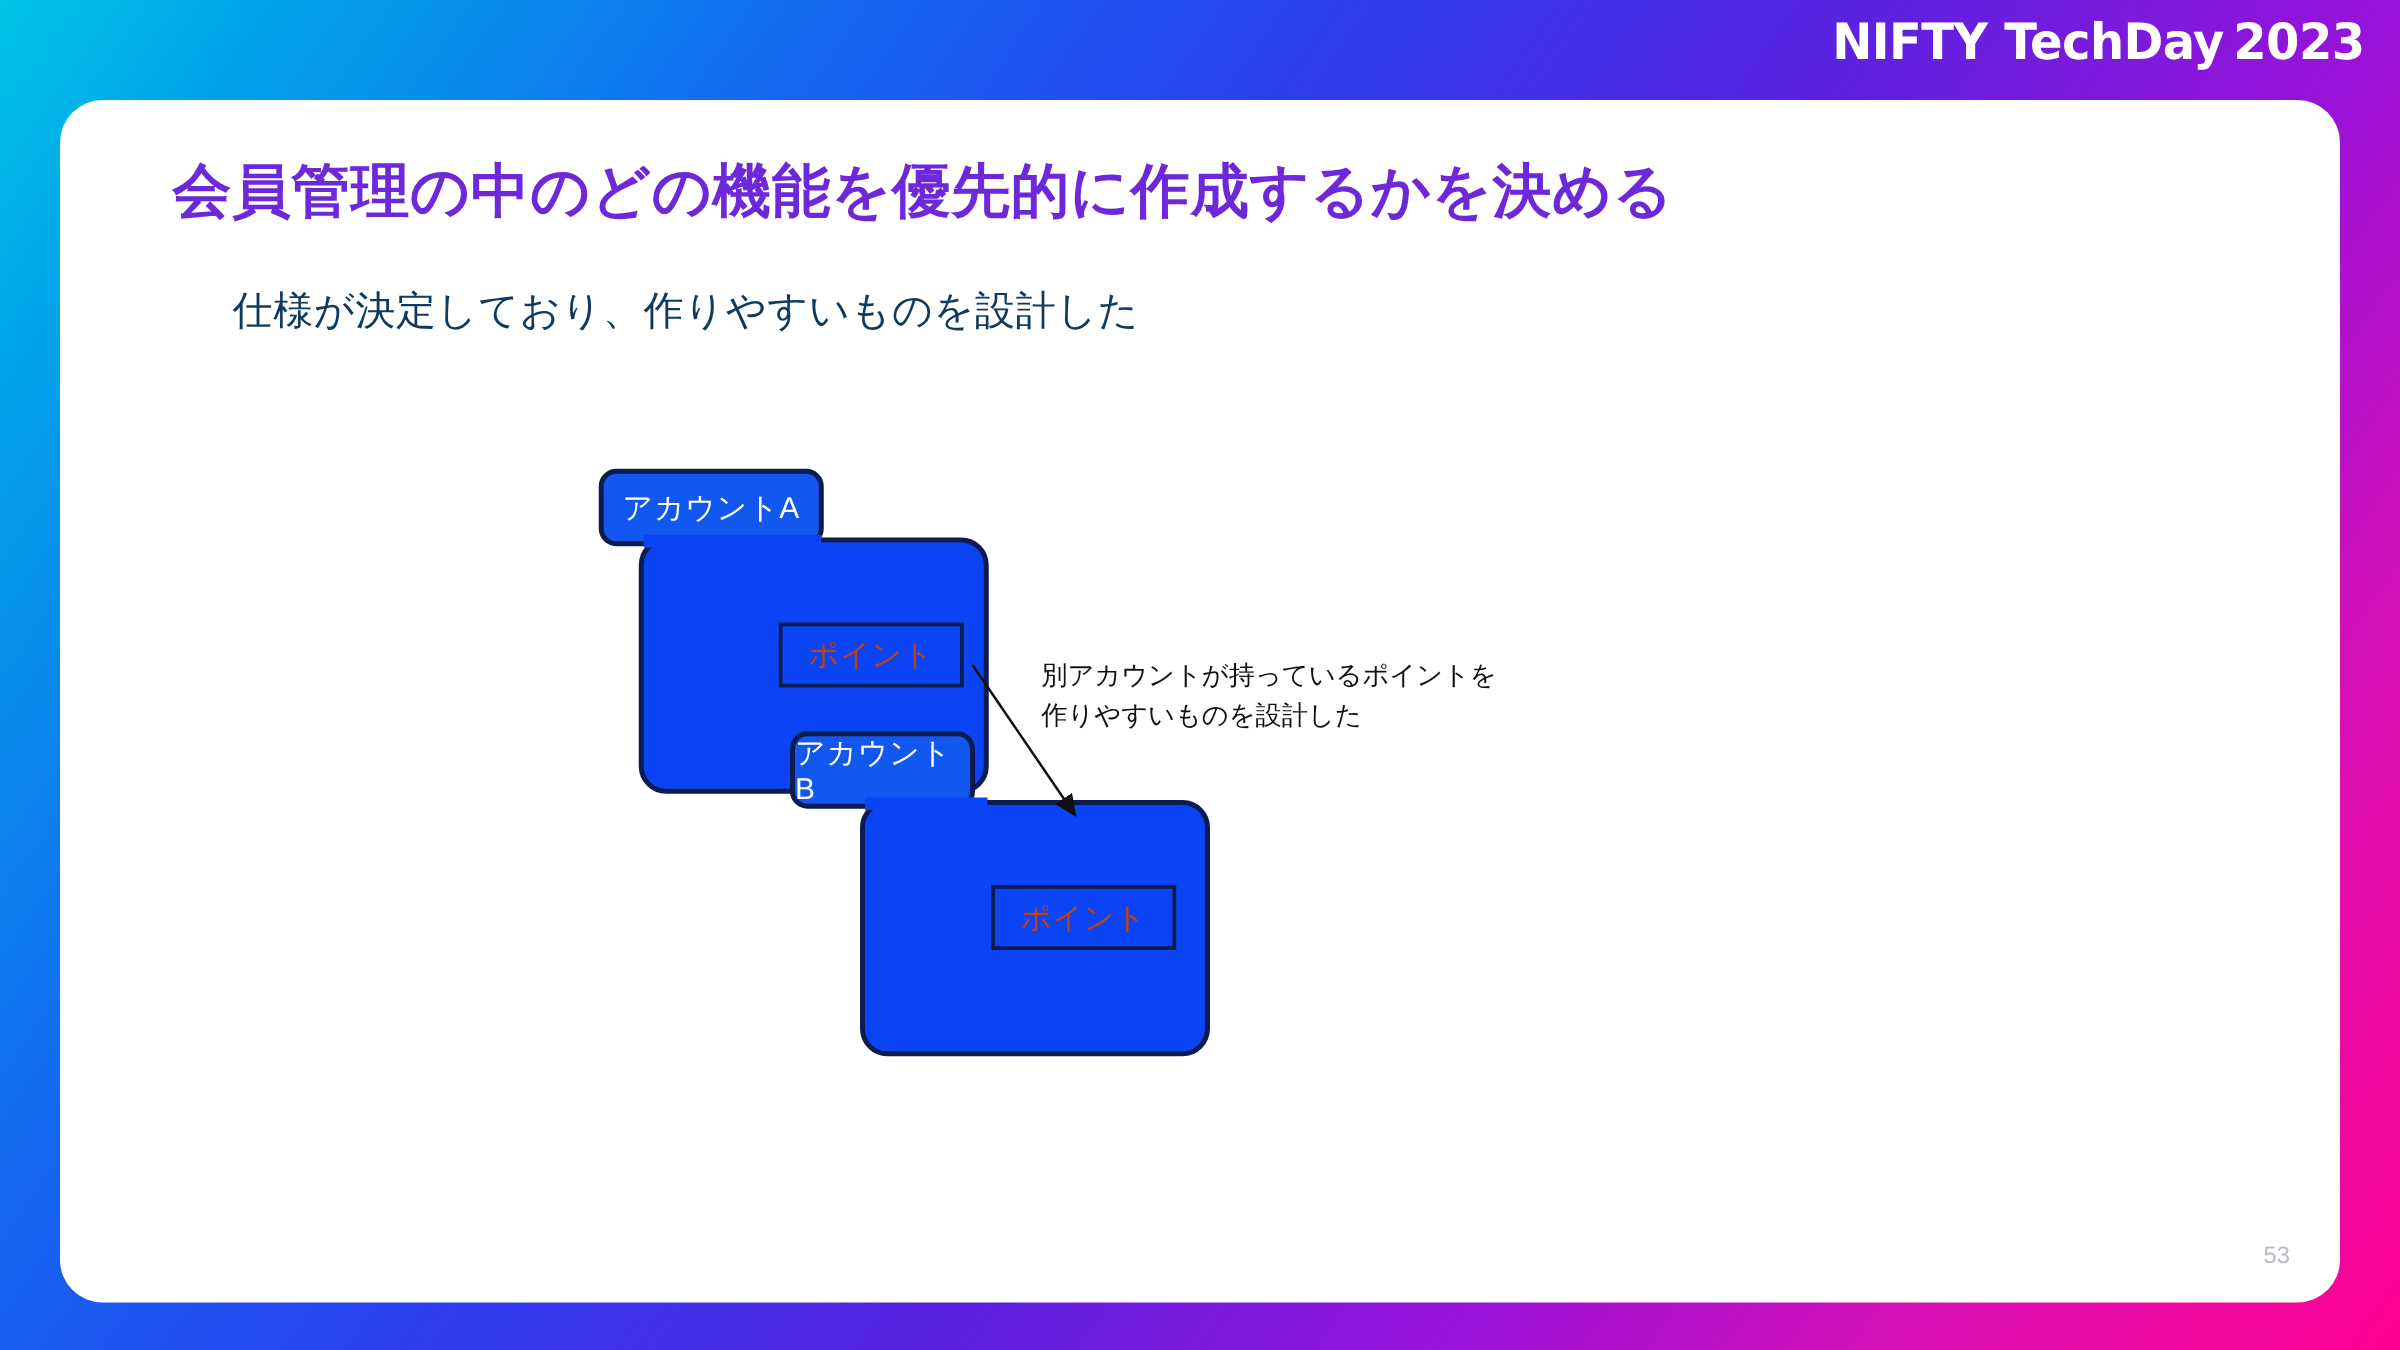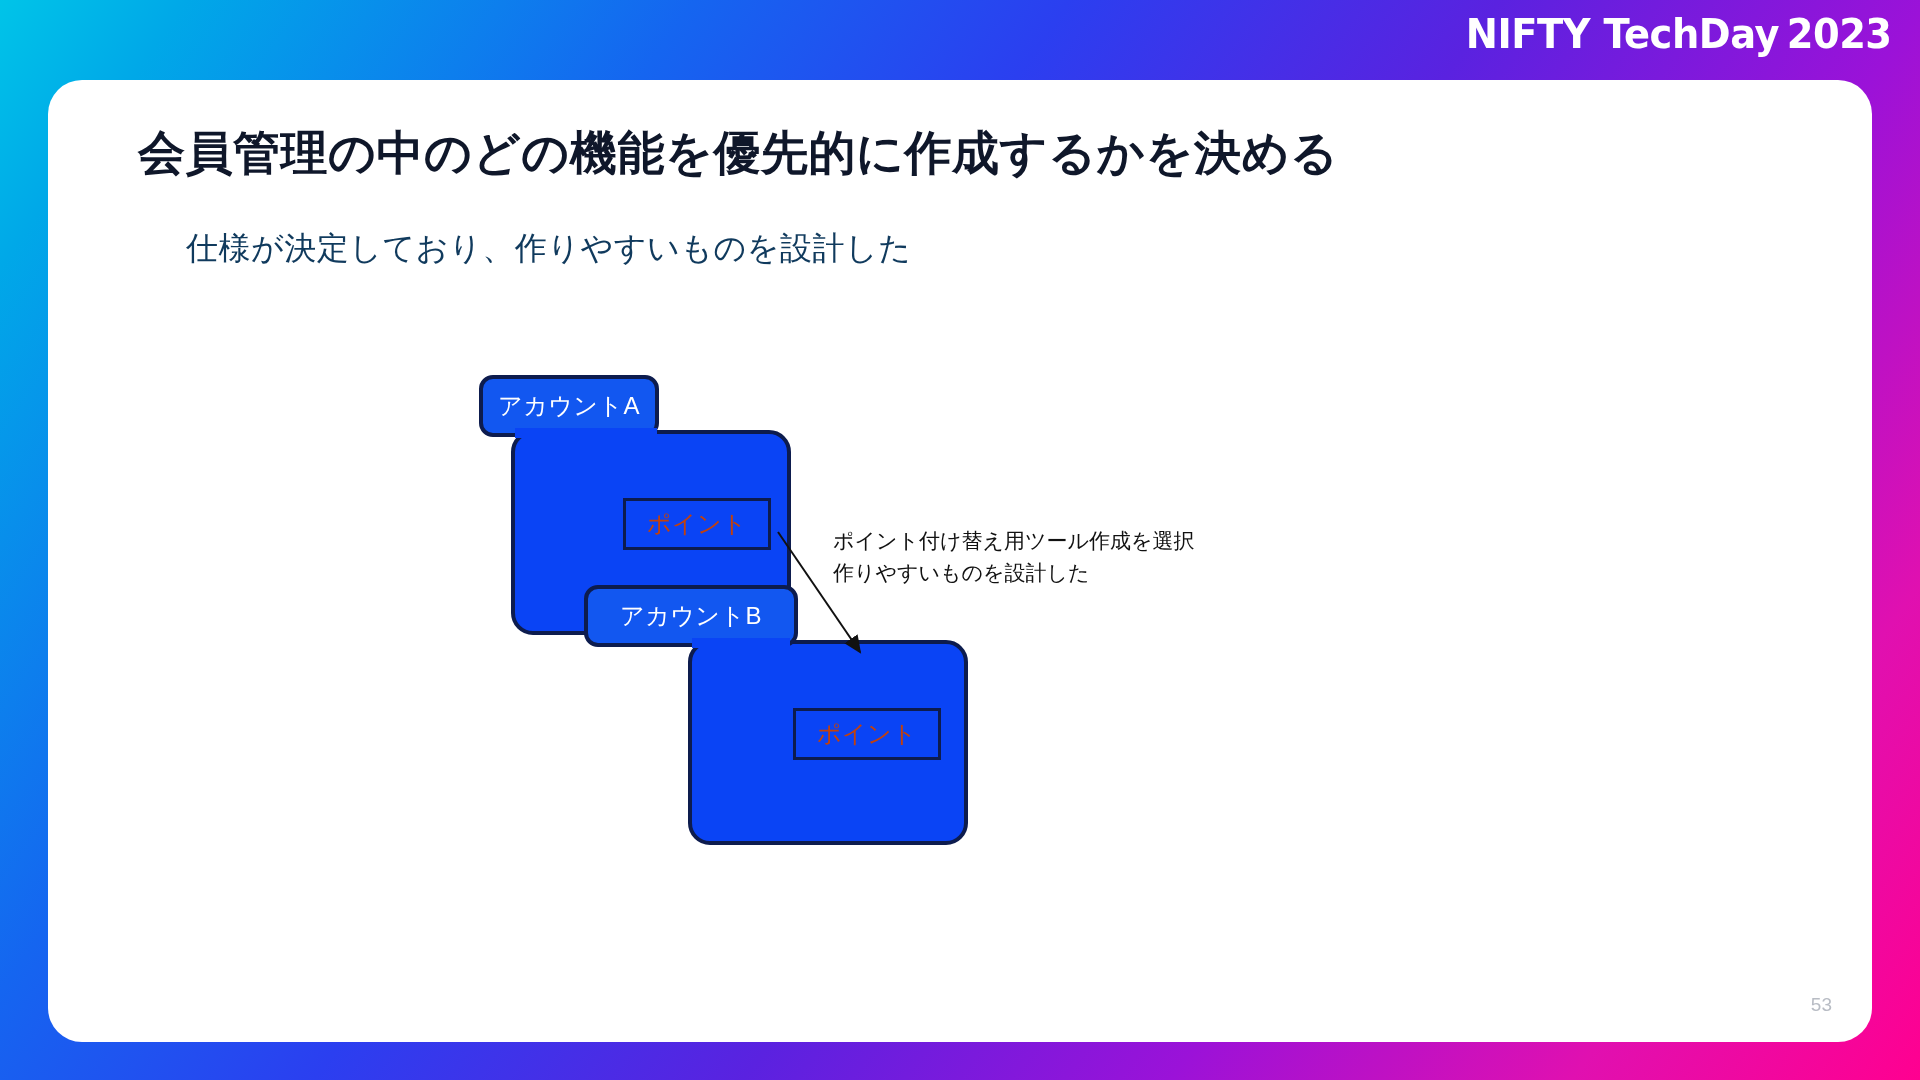--- a/index.html
+++ b/index.html
@@ -49,21 +49,21 @@
     background: #ffffff;
     border-radius: 34px;
   }
 
   
   #title {
     position: absolute;
     left: 90px; top: 42px;
     font-size: 47px;
     font-weight: bold;
-    color: #0f172a;
+    color: #6d28d9;
     letter-spacing: 0.5px;
     white-space: nowrap;
   }
 
   
   #body-lines {
     position: absolute;
     left: 138px; top: 145px;
     color: #103a5d;
     font-size: 32px;
@@ -169,41 +169,41 @@
       </div>
 
       <div class="dg-el folder-seam" style="left:467px; top:348px; width:142px; height:10px;"></div>
 
       <div class="dg-el point-box" style="left:575px; top:418px; width:148px; height:52px;">
         <span>ポイント</span>
       </div>
 
       <div class="dg-el folder-body" style="left:640px; top:560px; width:280px; height:205px;"></div>
 
-      <div class="dg-el folder-tab" style="left:536px; top:505px; width:214px; height:62px;text-align:right;">
+      <div class="dg-el folder-tab" style="left:584px; top:505px; width:148px; height:62px;">
         <span>アカウントB</span>
       </div>
 
       <div class="dg-el folder-seam" style="left:644px; top:558px; width:98px; height:10px;"></div>
 
       <div class="dg-el point-box" style="left:745px; top:628px; width:148px; height:52px;">
         <span>ポイント</span>
       </div>
 
       <svg id="arrow-svg" width="1824" height="962">
         <defs>
           <marker id="ah" markerWidth="11" markerHeight="11" refX="8" refY="4" orient="auto" markerUnits="strokeWidth">
             <path d="M0,0 L9,4 L0,8 z" fill="#111111"></path>
           </marker>
         </defs>
         <line x1="730" y1="452" x2="812" y2="572" stroke="#111111" stroke-width="2" marker-end="url(#ah)"></line>
       </svg>
 
       <div id="annotation" style="left:785px; top:445px;">
-        <span class="an-line">ポイント付け替え用ツール作成を選択</span>
+        <span class="an-line">別アカウントが持っているポイントを</span>
         <span class="an-line">作りやすいものを設計した</span>
       </div>
 
     </div>
 
     <div id="page-num">53</div>
   </div>
 </div>
 
 </body></html>

